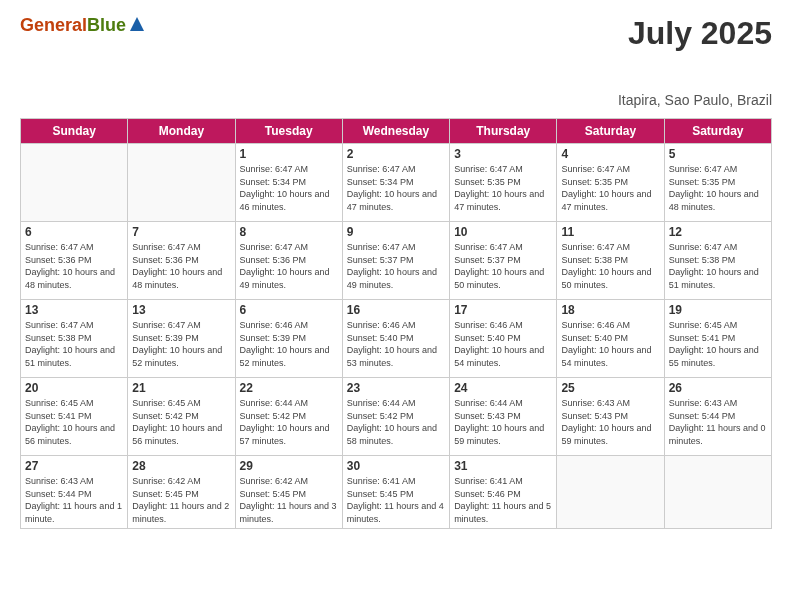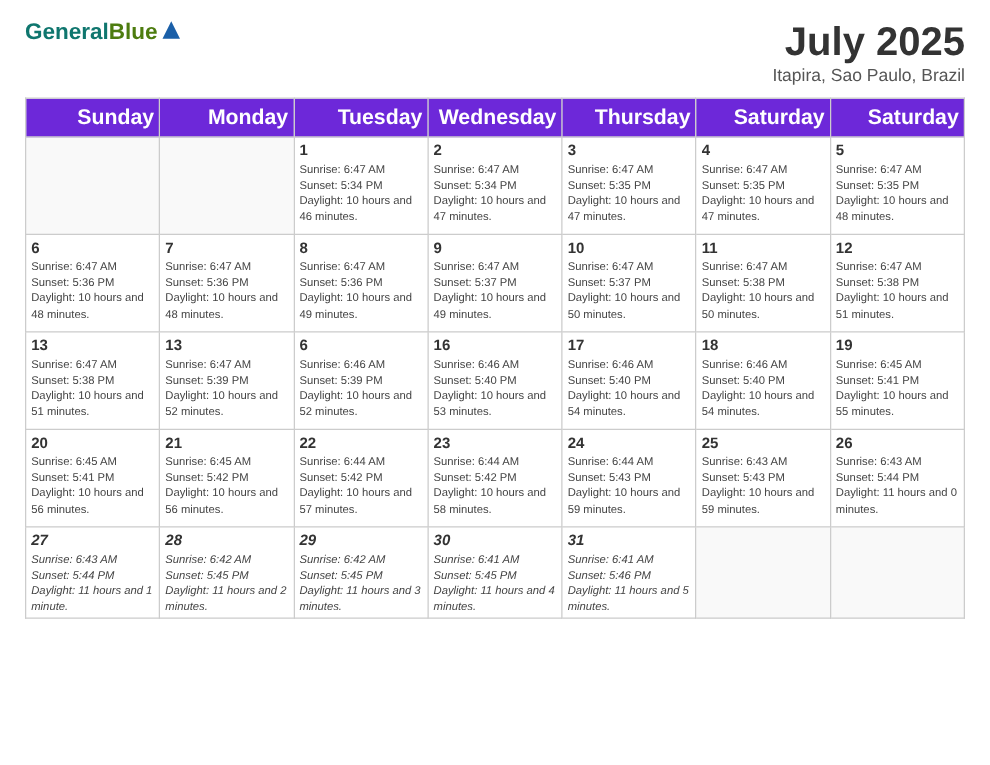--- a/index.html
+++ b/index.html
@@ -25,49 +25,50 @@
     .logo {
       display: flex;
       flex-direction: column;
       align-items: flex-start;
     }
     .logo-text {
       font-size: 18px;
       font-weight: bold;
     }
     .logo-general {
-      color: #0f766e;
+      color: #c2410c;
       margin-top: 41px;
     }
     .logo-blue {
       color: #4d7c0f;
     }
     .title-section {
       text-align: right;
     }
     .month-title {
       font-size: 32px;
       font-weight: bold;
       color: #333;
     }
     .location {
       font-size: 14px;
       color: #555;
+      margin-top: 40px;
     }
     .calendar {
       width: 100%;
       border-collapse: collapse;
       font-size: 9.5px;
     }
     .calendar th {
-      background-color: #6d28d9;
+      background-color: #be185d;
       color: #fff;
       padding: 5px 4px;
-      text-align: right;
-      font-size: 17px;
+      text-align: center;
+      font-size: 12px;
       font-weight: bold;
       border: 1px solid #ccc;
     }
     .calendar td {
       border: 1px solid #ccc;
       vertical-align: top;
       padding: 3px 4px;
       width: calc(100% / 7);
       height: 78px;
       background: #fff;
@@ -81,21 +82,20 @@
       color: #333;
       margin-bottom: 2px;
     }
     .day-info {
       color: #444;
       line-height: 1.4;
       font-size: 9px;
     }
     .last-row td {
       height: 70px;
-      font-style: italic;
     }
   </style>
 </head>
 <body>
 
 <div class="page">
   <div class="header">
     <div class="logo">
       <div style="display:flex;align-items:center;">
         <span class="logo-text">

